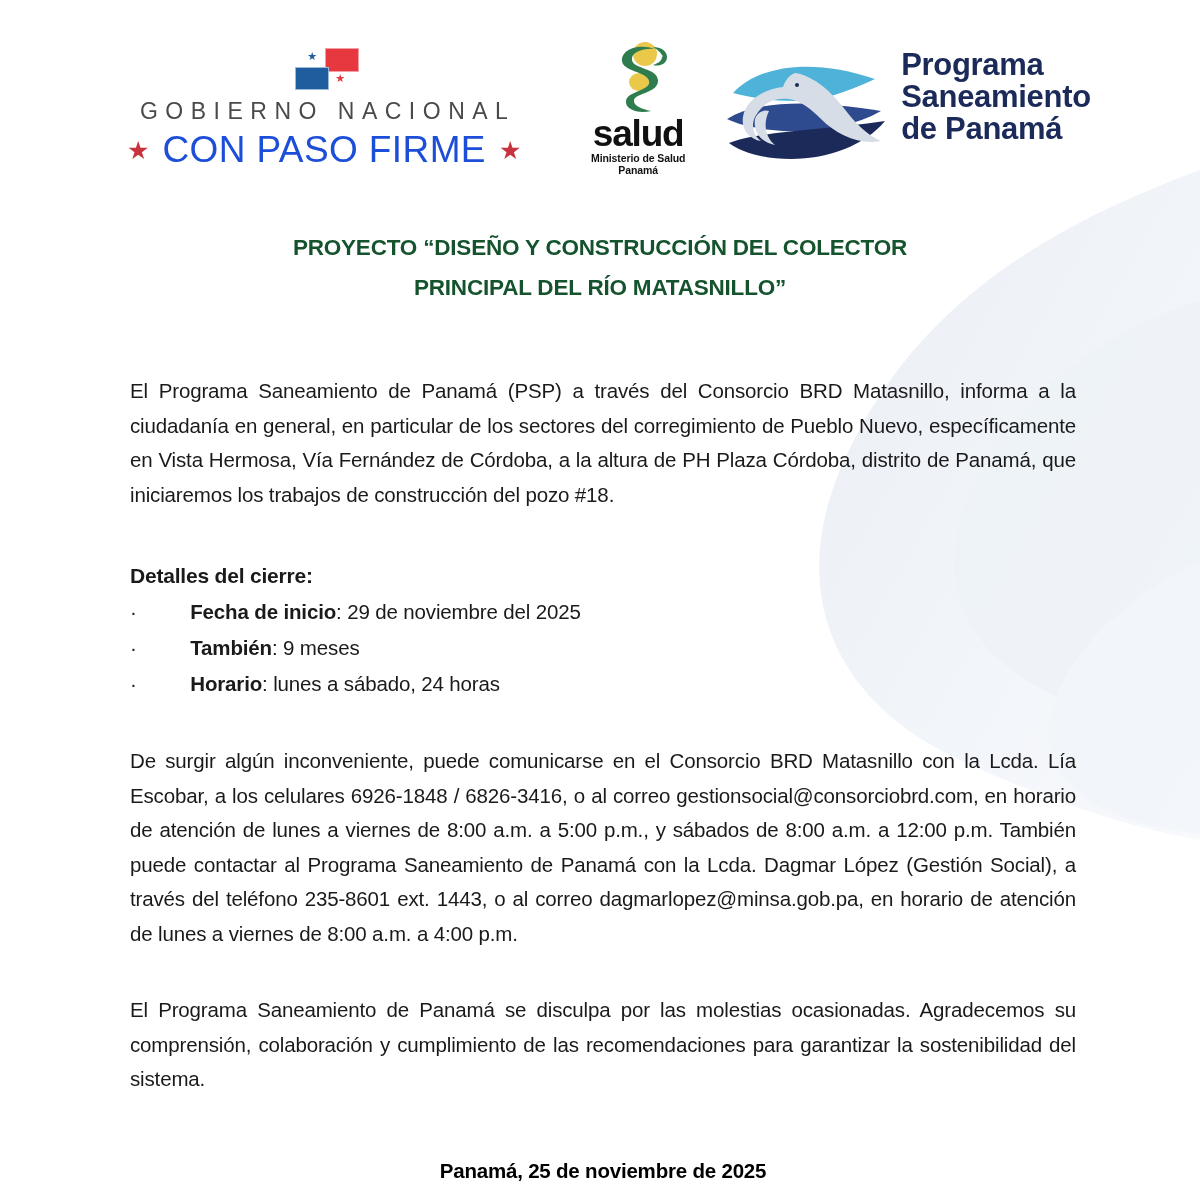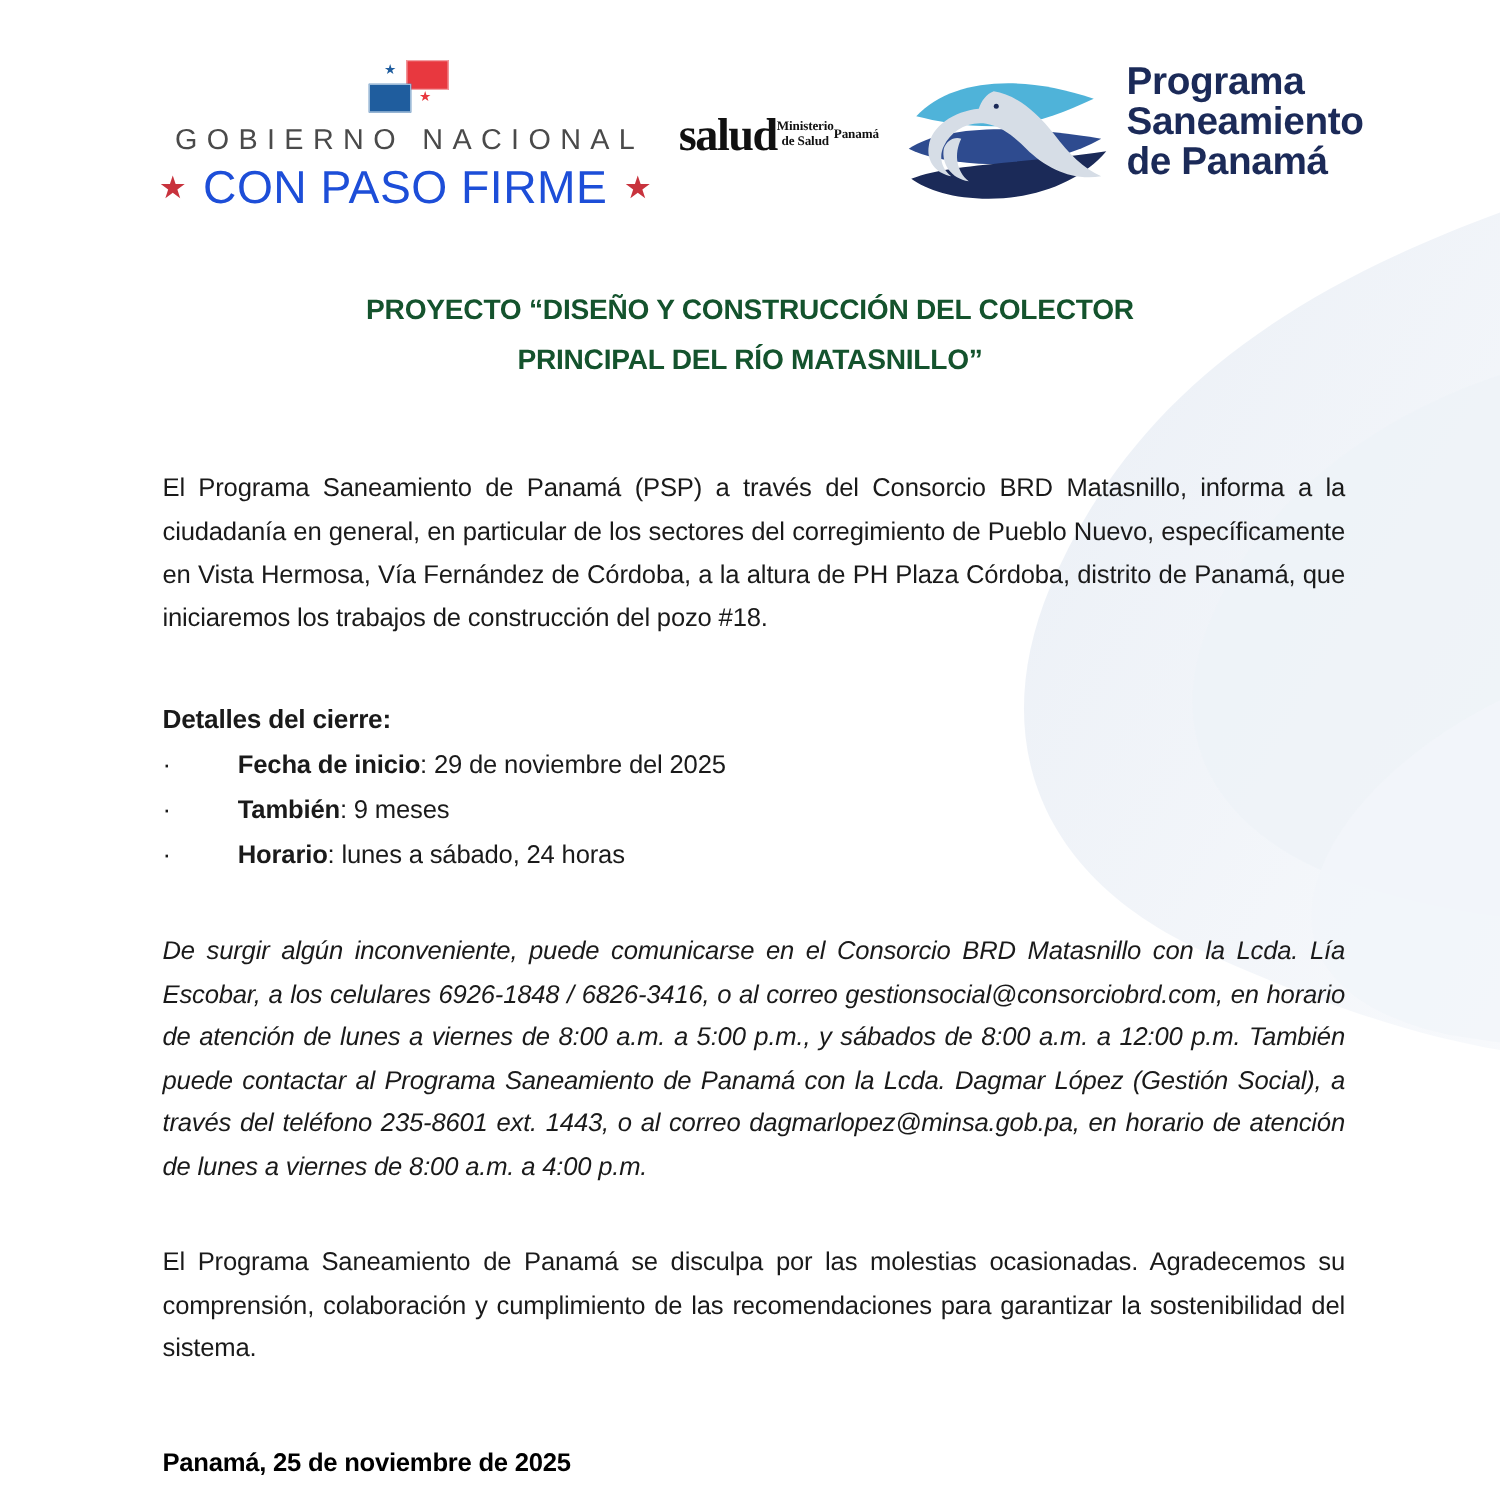--- a/index.html
+++ b/index.html
@@ -108,26 +108,25 @@
   .gob-line2 .star {
     color: #c8333d;
     font-size: 25px;
     line-height: 25px;
   }
 
   
   .minsa-logo {
     width: 130px;
     display: flex;
-    flex-direction: row;
+    flex-direction: column;
     align-items: center;
-    justify-content: flex-end;
+    justify-content: center;
     margin-right: 22px;
     padding-top: 2px;
-    font-family: Liberation Serif, serif;
   }
   .minsa-mark { width: 86px; height: 74px; }
   .minsa-word {
     font-size: 37px;
     font-weight: 700;
     color: #111111;
     letter-spacing: -1.2px;
     line-height: 36px;
     margin-top: 1px;
   }
@@ -177,21 +176,21 @@
 
   .para {
     font-size: 20.5px;
     line-height: 34.5px;
     text-align: justify;
     letter-spacing: -0.15px;
     font-weight: 400;
   }
 
   .p-intro { margin-top: 66px; }
-  .p-contact { margin-top: 42px; font-style: italic; }
+  .p-contact { margin-top: 42px; }
   .p-closing { margin-top: 42px; }
 
   
   .details { margin-top: 46px; }
   .details-head {
     font-size: 21px;
     font-weight: 700;
     line-height: 36px;
     letter-spacing: -0.2px;
   }
@@ -200,21 +199,21 @@
     line-height: 36px;
     letter-spacing: -0.15px;
   }
   .detail-item .bullet { font-weight: 400; }
   .detail-item .lbl { font-weight: 700; margin-left: 48px; }
   .detail-item .val { font-weight: 400; }
 
   
   .footer-date {
     margin-top: 62px;
-    text-align: left;
+    text-align: center;
     font-size: 20.5px;
     font-weight: 700;
     color: #000000;
     letter-spacing: -0.2px;
   }
 </style>
 </head>
 <body>
 
 <svg id="watermark" viewBox="0 0 1200 1200">

